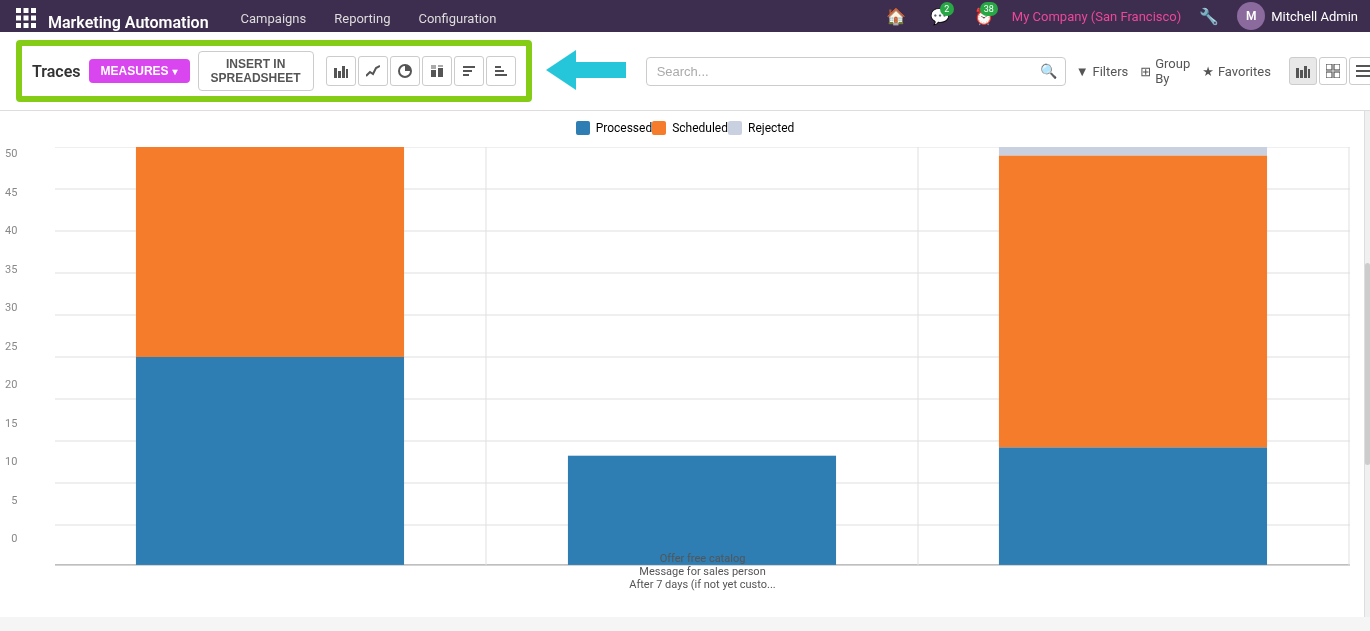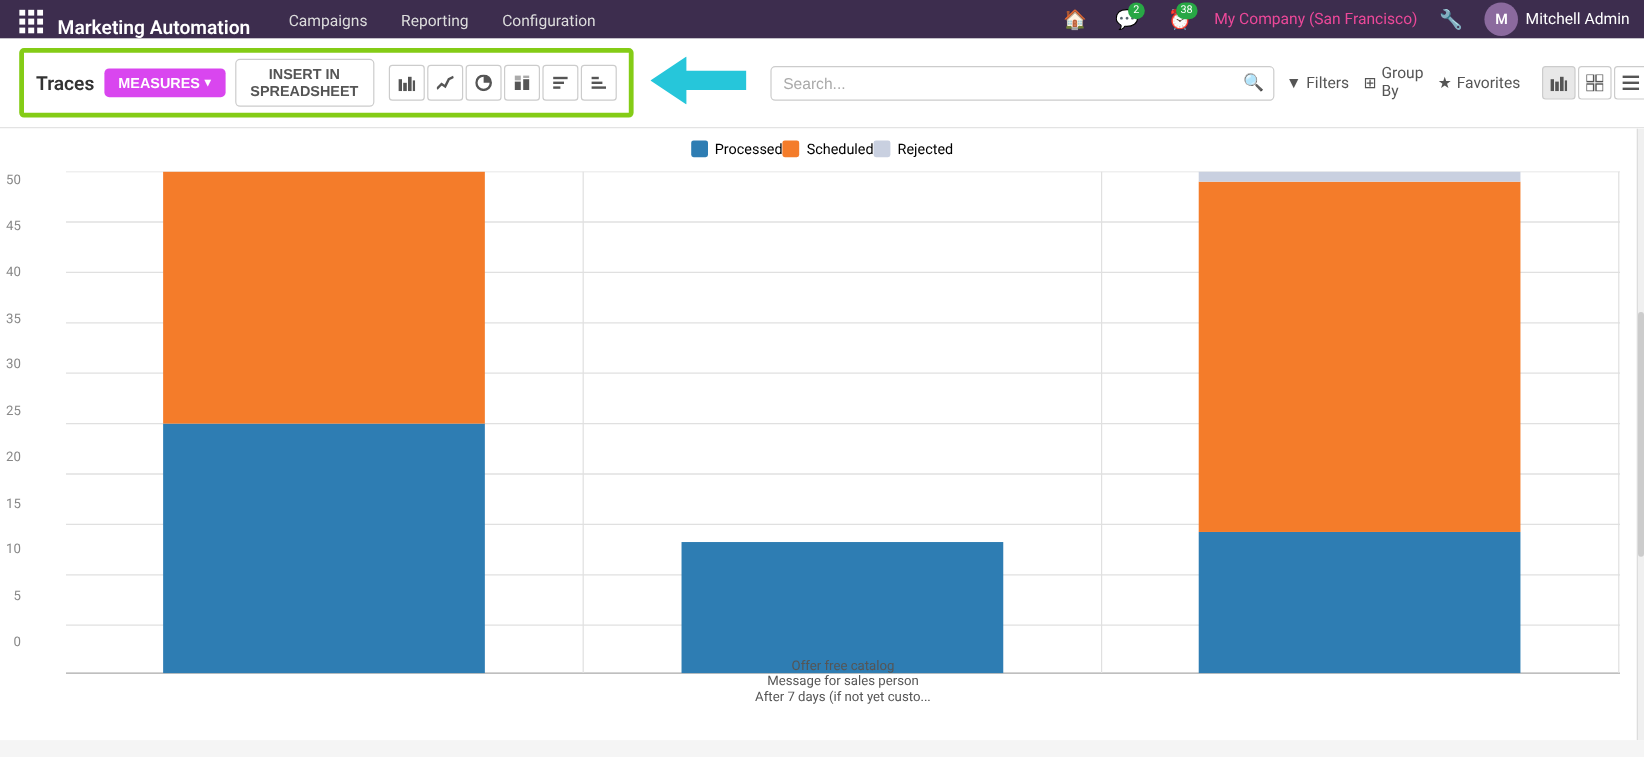--- a/index.html
+++ b/index.html
@@ -234,21 +234,21 @@
       <div class="topnav-avatar">M</div>
       <span>Mitchell Admin</span>
     </div>
   </div>
 </div>
 
 <div class="page-content">
 
   <div style="background:#fff; border-bottom:1px solid #ddd; display:flex; align-items:center; padding:8px 16px 8px 16px; gap:10px; min-height:52px;">
 
-    <div style="display:flex; align-items:center; gap:8px; border:4px solid #84cc16; padding:5px 10px; border-radius:4px;">
+    <div style="display:flex; align-items:center; gap:8px; border:6px solid #84cc16; padding:5px 10px; border-radius:4px;">
       <span style="font-size:16px; font-weight:600; color:#333;">Traces</span>
       <button class="btn-measures">
         <span>MEASURES</span>
         <span class="caret">▾</span>
       </button>
       <button class="btn-insert">INSERT IN SPREADSHEET</button>
 
       <div class="chart-type-btns">
         <button class="chart-type-btn" title="Bar Chart">
           <svg width="14" height="14" viewBox="0 0 14 14">

